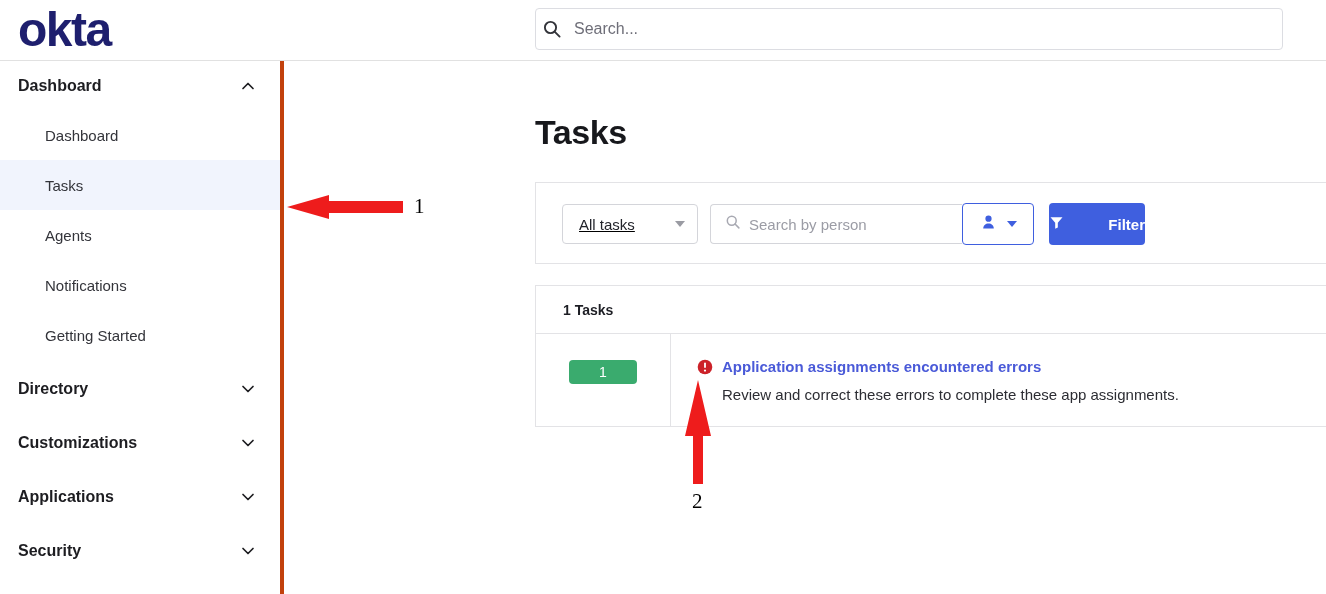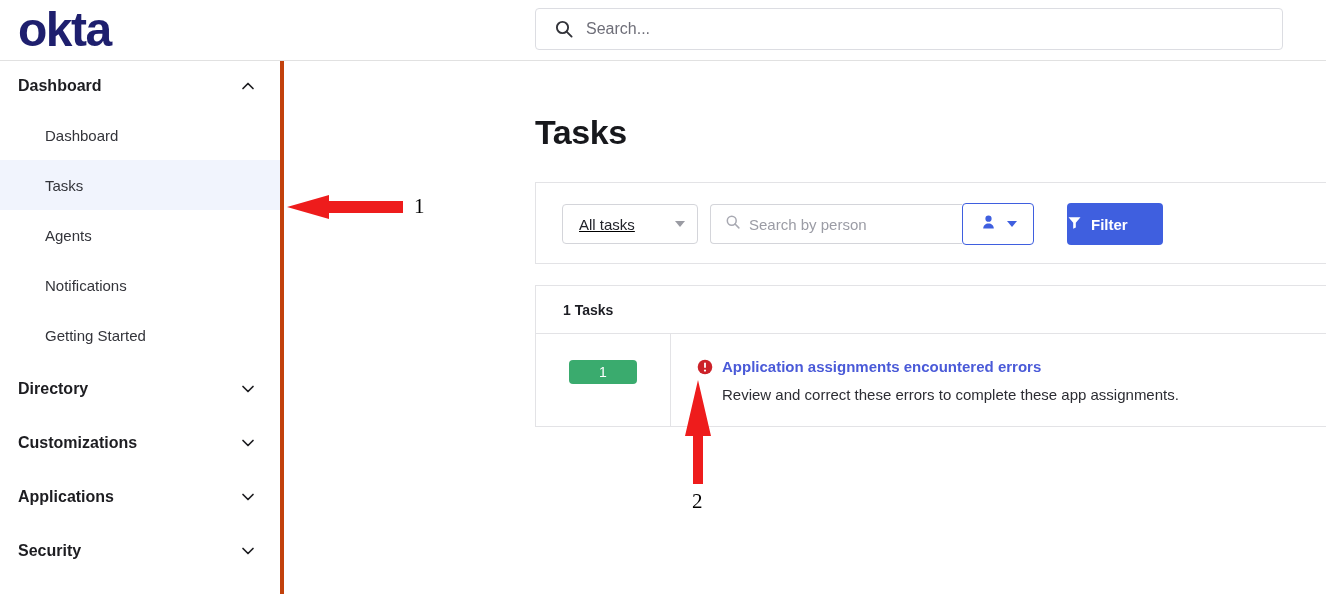--- a/index.html
+++ b/index.html
@@ -42,21 +42,21 @@
 
   .global-search {
     position: absolute;
     left: 535px; top: 8px;
     width: 748px; height: 42px;
     border: 1px solid #dcdde2;
     border-radius: 4px;
     background: #ffffff;
     display: flex;
     align-items: center;
-    padding-left: 18px;
+    padding-left: 6px;
   }
   .global-search .s-icon { width: 20px; height: 20px; flex: 0 0 auto; }
   .global-search .s-text {
     margin-left: 12px;
     font-size: 16px;
     color: #6e6e78;
   }
 
   
   .sidebar {
@@ -181,24 +181,23 @@
 
   .filter-btn {
     position: absolute;
     left: 513px; top: 20px;
     width: 96px; height: 42px;
     background: #3f5fdf;
     border: none;
     border-radius: 4px;
     display: flex;
     align-items: center;
-    justify-content: flex-start;
+    justify-content: space-between;
     gap: 9px;
     cursor: pointer;
-    margin-left: 18px;
   }
   .filter-btn .fb-label {
     font-size: 15px;
     font-weight: bold;
     color: #ffffff;
   }
 
   
   .results-panel {
     position: absolute;

